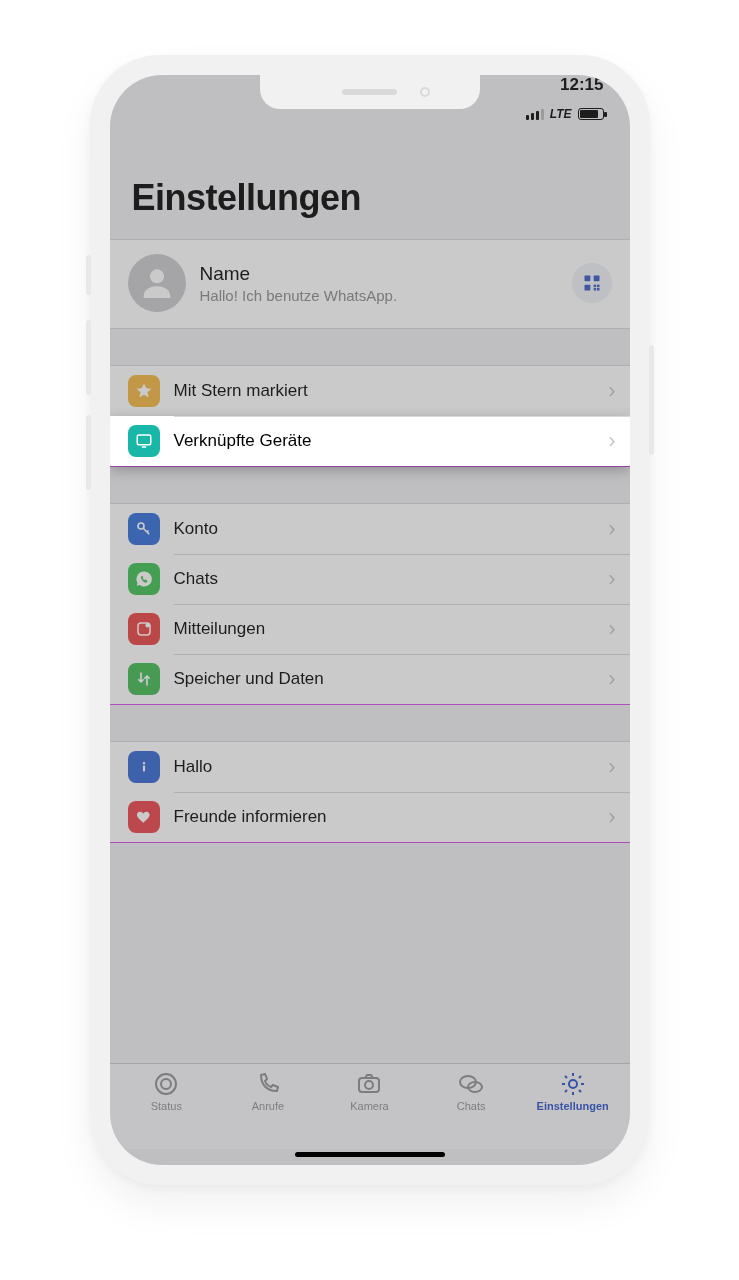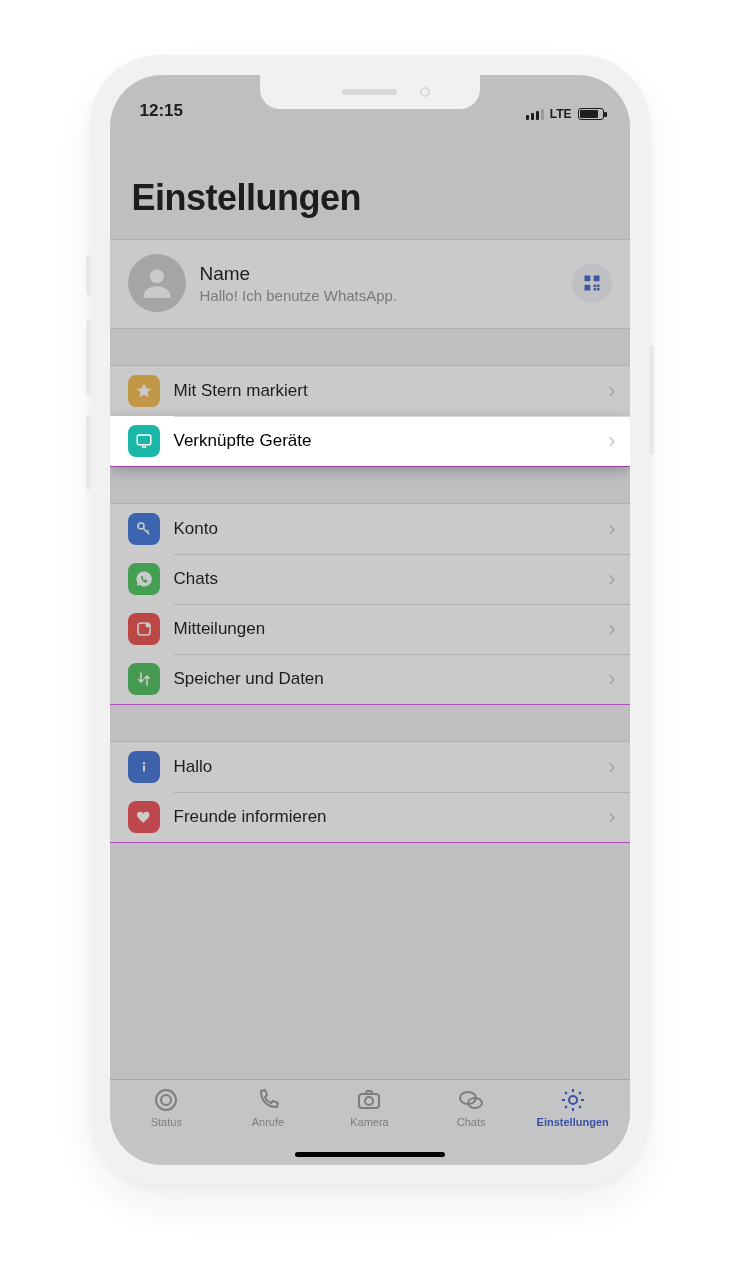--- a/index.html
+++ b/index.html
@@ -79,27 +79,29 @@
   }
 
   .status-bar {
     height: 48px;
     display: flex;
     align-items: flex-end;
     justify-content: space-between;
     padding: 0 26px 2px 30px;
     font-weight: 600;
     font-size: 17px;
+    flex-direction: column;
   }
   .status-right {
     display: flex;
     align-items: center;
     gap: 6px;
     font-size: 12px;
     font-weight: 700;
+    font-style: italic;
   }
   .signal-bars { display:flex; align-items:flex-end; gap:2px; }
   .signal-bars span { width:3px; background:#000; border-radius:1px;}
   .signal-bars span:nth-child(1){height:5px;}
   .signal-bars span:nth-child(2){height:7px;}
   .signal-bars span:nth-child(3){height:9px;}
   .signal-bars span:nth-child(4){height:11px; background:#bbb;}
   .battery {
     width: 26px; height: 12px; border:1.5px solid #000; border-radius:3px; position:relative;
   }
@@ -190,21 +192,21 @@
     background:#fff;
     box-shadow: 0 4px 14px rgba(0,0,0,0.25);
     border-radius: 2px;
     position: relative;
     z-index: 40;
     justify-content: center;
   }
 
   .tabbar {
     position:absolute;
-    bottom:0; left:0; right:0;
+    bottom:16px; left:0; right:0;
     height: 86px;
     background:#f7f7f9;
     border-top:1px solid #c8c8cc;
     display:flex;
     justify-content:space-around;
     padding: 6px 6px 0 6px;
   }
   .tab {
     flex:1;
     display:flex;

